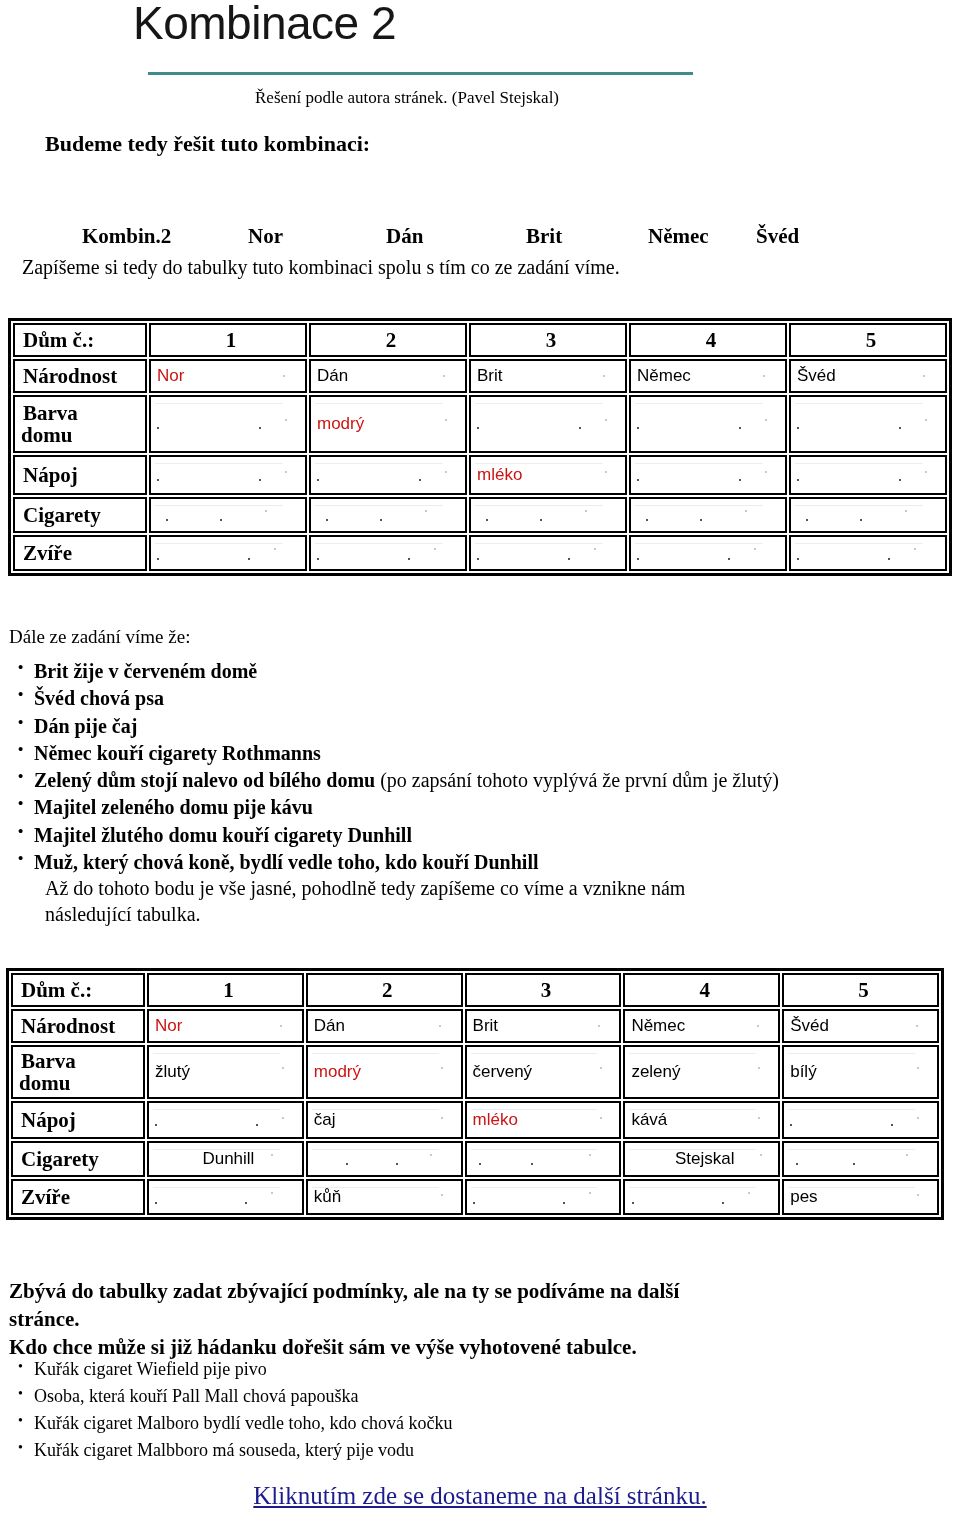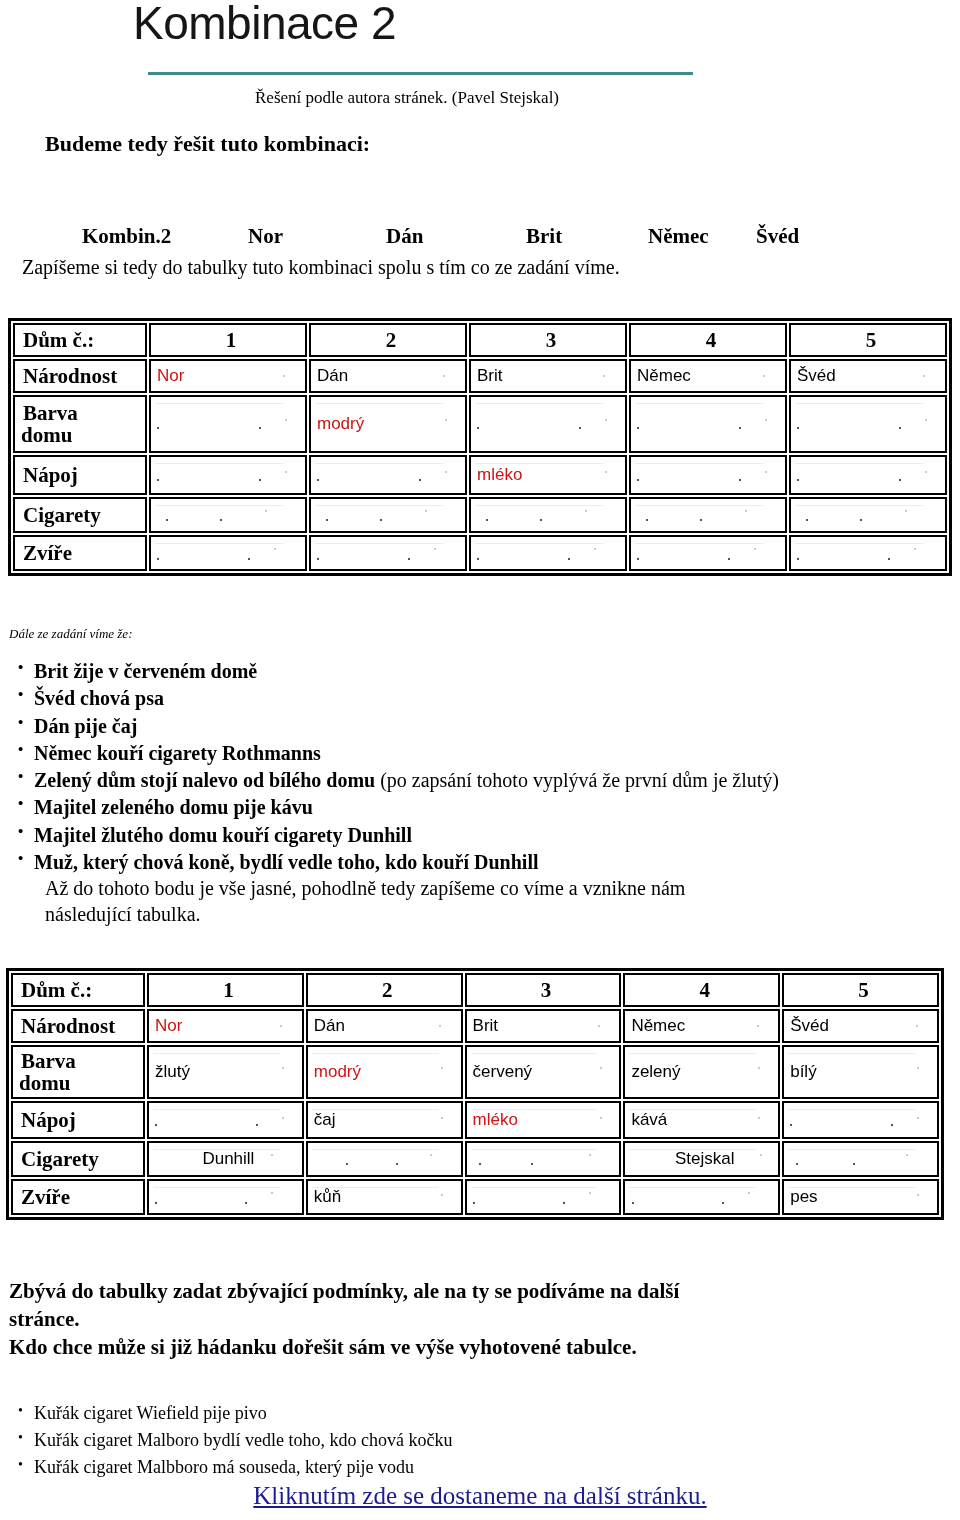--- a/index.html
+++ b/index.html
@@ -158,21 +158,21 @@
   .row-h-bar  td { height: 54px; }
   .row-h-nap  td { height: 36px; }
   .row-h-cig  td { height: 32px; }
   .row-h-zvi  td { height: 32px; }
 
   #grid-2 .row-h-bar td { height: 50px; }
   #grid-2 .row-h-nap td { height: 34px; }
 
   
   .blk { position: absolute; }
-  #mid-intro { left: 9px;  top: 626px; font-size: 13px; font-style: italic; }
+  #mid-intro { left: 9px;  top: 626px; font-size: 19px; }
   #mid-list  { left: 9px;  top: 650px; }
   #mid-tail  { left: 9px;  top: 875px; font-size: 20px; line-height: 1.32; width: 720px; margin-left: 36px; }
 
   .bullets { list-style: none; margin: 8px; padding: 0; }
   .bullets li {
     font-size: 20px;
     font-weight: bold;
     line-height: 1.365;
     white-space: nowrap;
     position: relative;
@@ -186,21 +186,21 @@
     font-size: 15px;
   }
   .bullets li .soft { font-weight: 400; }
 
   #bot-head {
     left: 9px; top: 1277px;
     font-size: 21px; font-weight: bold;
     line-height: 1.34;
     width: 700px;
   }
-  #bot-list { left: 9px; top: 1392px; }
+  #bot-list { left: 9px; top: 1348px; }
   #bot-list li {
     font-size: 18px;
     font-weight: 400;
     line-height: 1.5;
   }
   #bot-list li::before { font-size: 14px; top: 0px; }
 
   .link-wrap {
     position: absolute;
     left: 0; right: 0;
@@ -534,20 +534,21 @@
   </tbody>
     </table>
 </div>
 
 <div class="blk" id="bot-head" style="white-space:pre-line">Zbývá do tabulky zadat zbývající podmínky, ale na ty se podíváme na další stránce.
 Kdo chce může si již hádanku dořešit sám ve výše vyhotovené tabulce.</div>
 
 <div class="blk" id="bot-list">
   <ul class="bullets">
     <li><span>Kuřák cigaret Wiefield pije pivo</span></li>
+    <li><span>Osoba, která kouří Pall Mall chová papouška</span></li>
     <li><span>Kuřák cigaret Malboro bydlí vedle toho, kdo chová kočku</span></li>
     <li><span>Kuřák cigaret Malbboro má souseda, který pije vodu</span></li>
   </ul>
 </div>
 
 <div class="link-wrap">
   <span class="link">Kliknutím zde se dostaneme na další stránku.</span>
 </div>
 
 </body></html>

